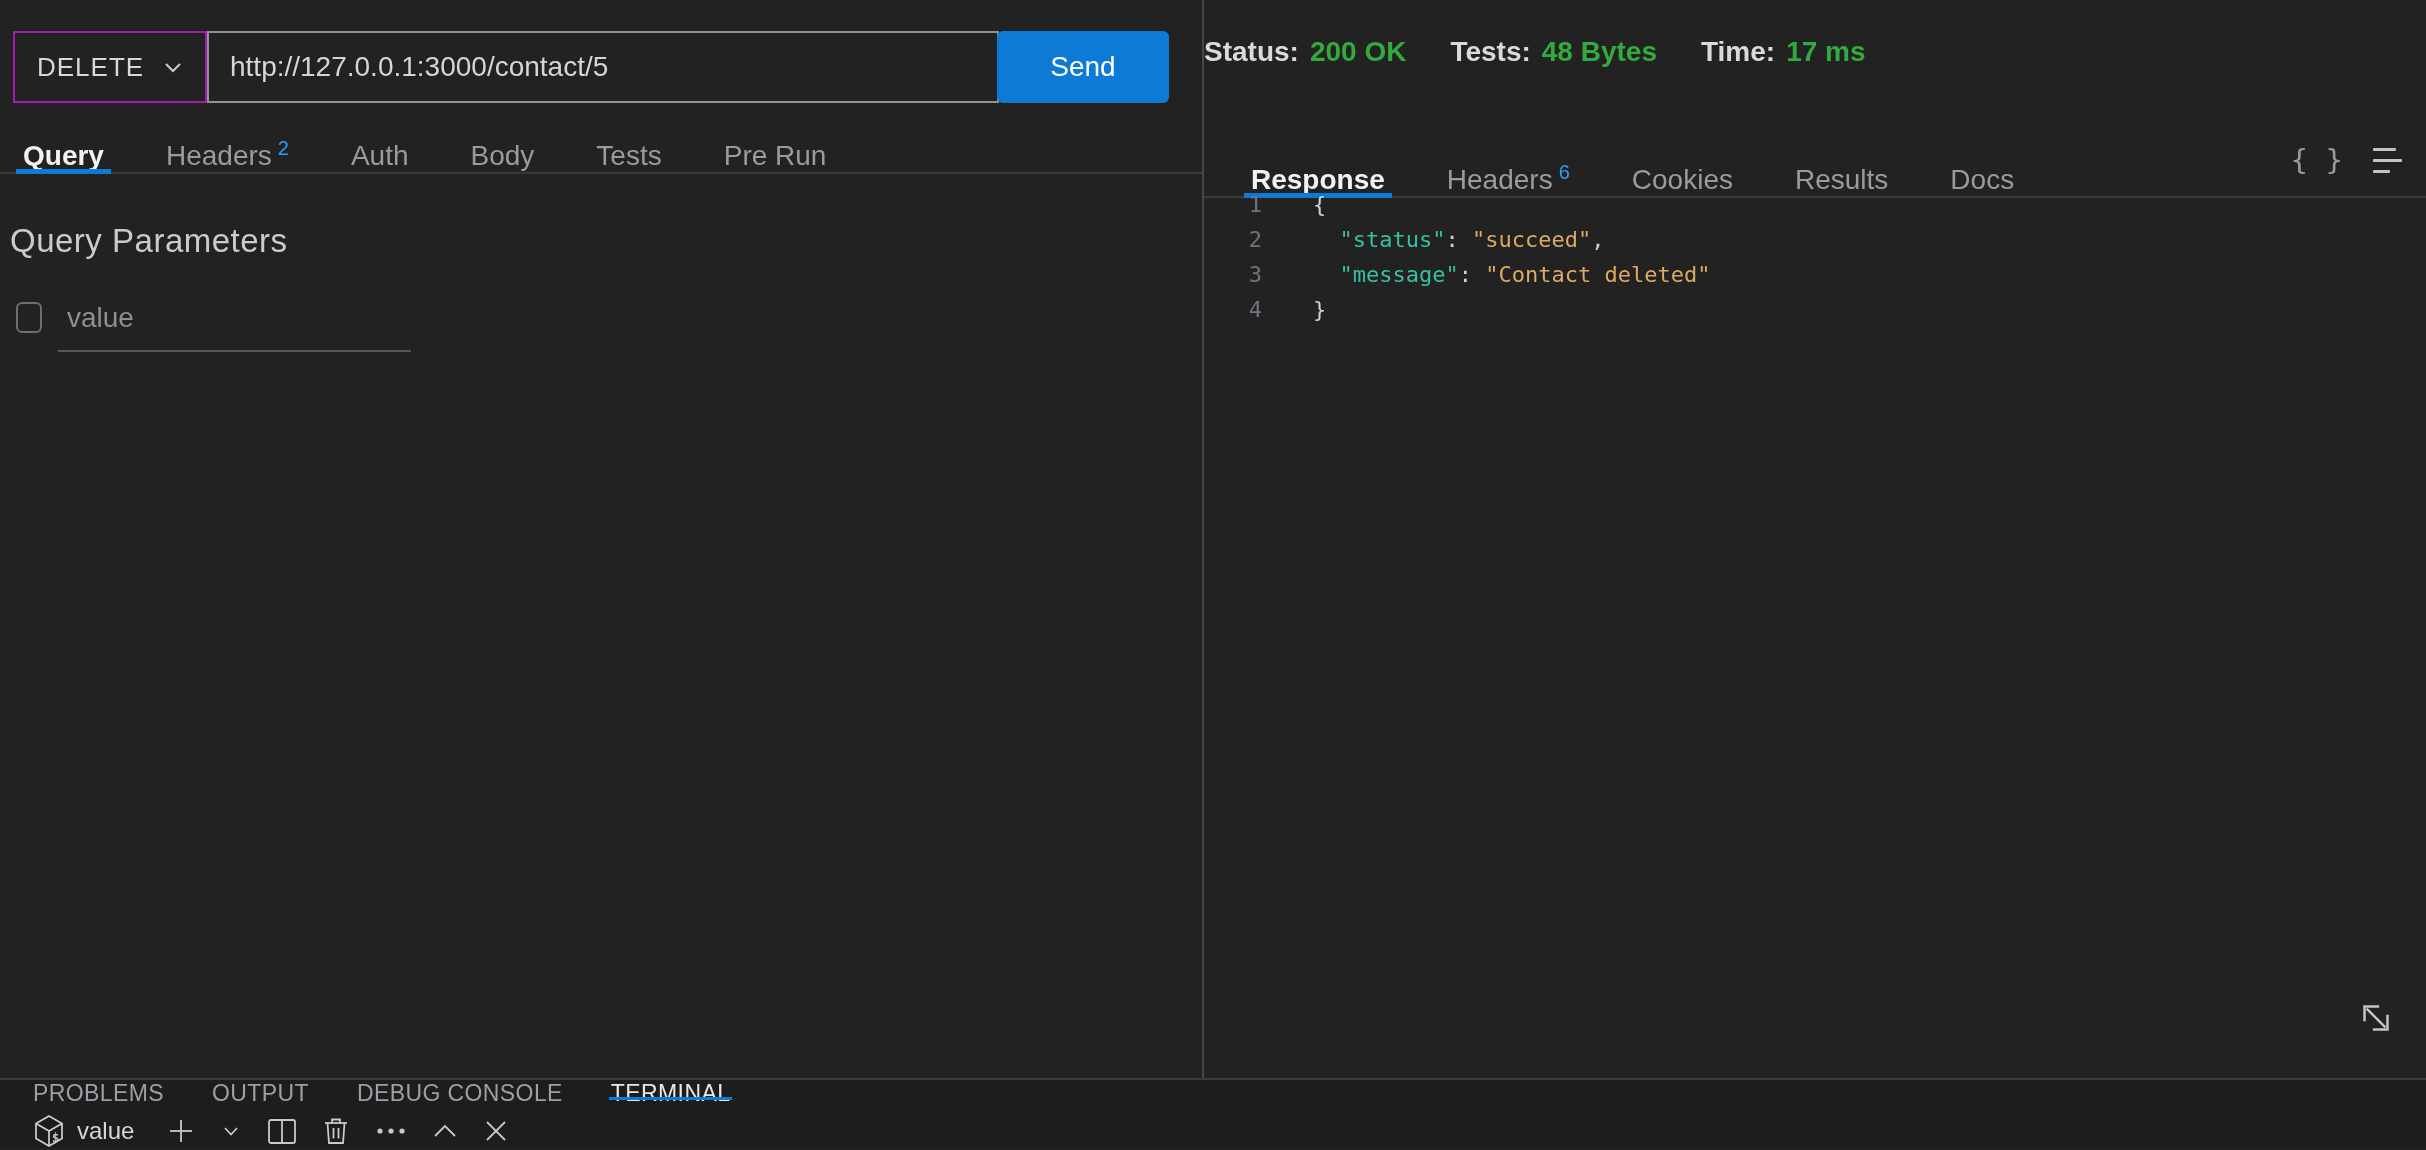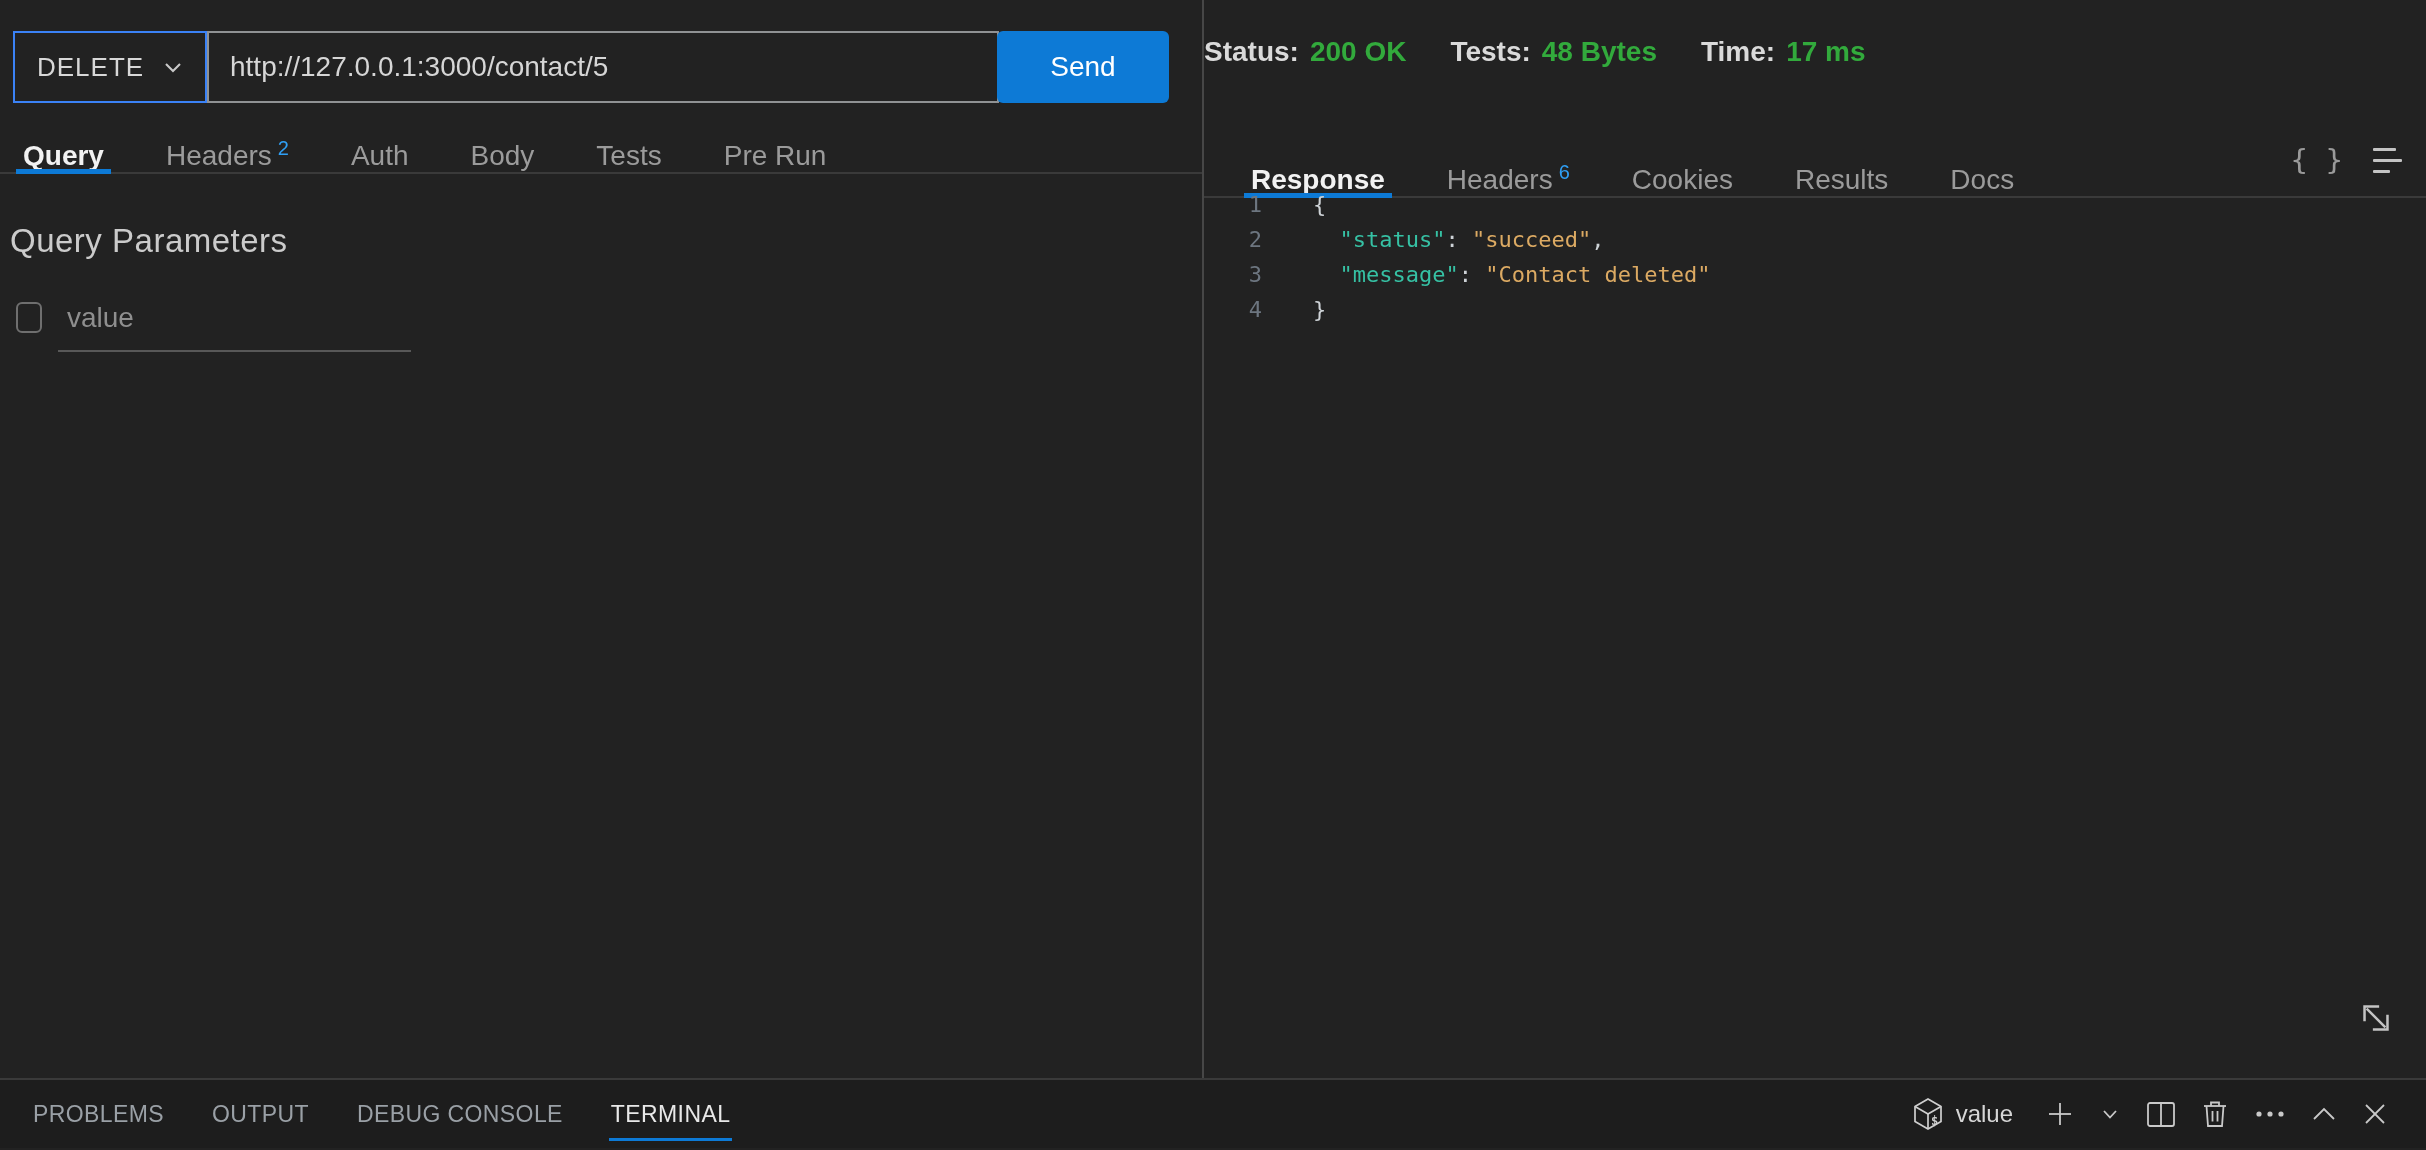--- a/index.html
+++ b/index.html
@@ -13,21 +13,21 @@
     overflow: hidden;
   }
   .main { display: flex; height: 1080px; border-bottom: 2px solid #3a3a3a; }
   .pane { position: relative; height: 100%; }
   .pane.left  { width: 1204px; flex: none; border-right: 2px solid #474747; }
   .pane.right { flex: 1; }
 
   
   .request-bar { position: absolute; left: 13px; top: 31px; height: 72px; display: flex; align-items: stretch; }
   .method-select {
-    width: 194px; border: 2px solid #3b82f6; background: transparent;
+    width: 194px; border: 2px solid #a21caf; background: transparent;
     display: flex; align-items: center; justify-content: space-between;
     padding: 0 18px 0 22px; cursor: pointer;
     color: #d8d8d8; font-size: 26px; letter-spacing: 1px;
   }
   .chev-svg { width: 28px; height: 28px; stroke: #c9c9c9; fill: none; stroke-width: 1.8; }
   .url-box { width: 792px; border: 2px solid #909294; display: flex; background: transparent; }
   .url-input {
     flex: 1; background: transparent; border: none; outline: none;
     color: #d6d6d6; font-size: 28px; padding: 0 12px 0 21px; font-family: inherit;
   }
@@ -108,20 +108,21 @@
   .expand-icon {
     position: absolute; right: 26px; bottom: 36px; width: 48px; height: 48px;
     stroke: #c4c4c4; fill: none; stroke-width: 2.4; cursor: pointer;
   }
 
   
   .bottom-panel {
     height: 68px; background: #1d1d1d;
     display: flex; align-items: stretch; justify-content: space-between;
     padding: 0 38px 0 33px;
+    flex-direction: column;
   }
   .panel-tabs { display: flex; gap: 48px; }
   .panel-tab {
     position: relative; display: flex; align-items: center; cursor: pointer;
     font-size: 23px; letter-spacing: 0.4px; color: #9aa0a6; white-space: nowrap;
   }
   .panel-tab.active { color: #e8e8e8; }
   .panel-tab.active::after {
     content: ""; position: absolute; left: -2px; right: -2px; bottom: 7px;
     height: 3px; background: var(--accent);

